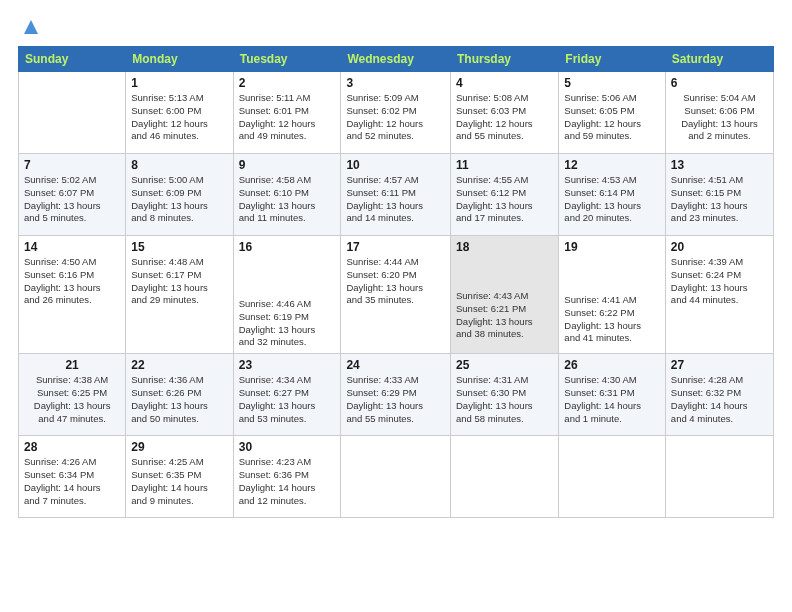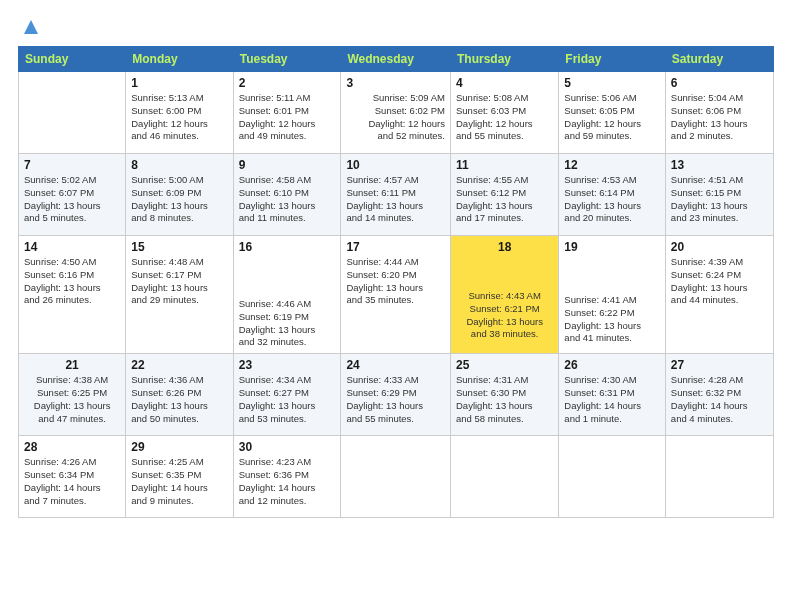--- a/index.html
+++ b/index.html
@@ -134,42 +134,42 @@
           </td>
           <td style="background: rgb(255, 255, 255);">
             <span class="day-num">2</span>
             <div class="day-info" style="white-space: pre-line;">Sunrise: 5:11 AM
 Sunset: 6:01 PM
 Daylight: 12 hours
 and 49 minutes.</div>
           </td>
           <td style="background: rgb(255, 255, 255);">
             <span class="day-num">3</span>
-            <div class="day-info" style="white-space: pre-line; text-align: right;">Sunrise: 5:09 AM
+            <div class="day-info" style="white-space: pre-line;">Sunrise: 5:09 AM
 Sunset: 6:02 PM
 Daylight: 12 hours
 and 52 minutes.</div>
           </td>
           <td style="background: rgb(255, 255, 255);">
             <span class="day-num">4</span>
             <div class="day-info" style="white-space: pre-line;">Sunrise: 5:08 AM
 Sunset: 6:03 PM
 Daylight: 12 hours
 and 55 minutes.</div>
           </td>
           <td style="background: rgb(255, 255, 255);">
             <span class="day-num">5</span>
             <div class="day-info" style="white-space: pre-line;">Sunrise: 5:06 AM
 Sunset: 6:05 PM
 Daylight: 12 hours
 and 59 minutes.</div>
           </td>
           <td style="background: rgb(255, 255, 255);">
             <span class="day-num">6</span>
-            <div class="day-info" style="white-space: pre-line;">Sunrise: 5:04 AM
+            <div class="day-info" style="white-space: pre-line; text-align: center;">Sunrise: 5:04 AM
 Sunset: 6:06 PM
 Daylight: 13 hours
 and 2 minutes.</div>
           </td>
         </tr>
         <tr>
           <td style="background: rgb(242, 245, 249);">
             <span class="day-num">7</span>
             <div class="day-info" style="white-space: pre-line;">Sunrise: 5:02 AM
 Sunset: 6:07 PM
@@ -241,21 +241,21 @@
 Daylight: 13 hours
 and 32 minutes.</div>
           </td>
           <td style="background: rgb(255, 255, 255);">
             <span class="day-num">17</span>
             <div class="day-info" style="white-space: pre-line;">Sunrise: 4:44 AM
 Sunset: 6:20 PM
 Daylight: 13 hours
 and 35 minutes.</div>
           </td>
-          <td style="background: #fde047; text-align: center;">
+          <td style="background: #e5e5e5;">
             <span class="day-num">18</span>
             <div class="day-info" style="white-space: pre-line; margin-top: 36px;">Sunrise: 4:43 AM
 Sunset: 6:21 PM
 Daylight: 13 hours
 and 38 minutes.</div>
           </td>
           <td style="background: rgb(255, 255, 255);">
             <span class="day-num">19</span>
             <div class="day-info" style="white-space: pre-line; margin-top: 40px;">Sunrise: 4:41 AM
 Sunset: 6:22 PM

